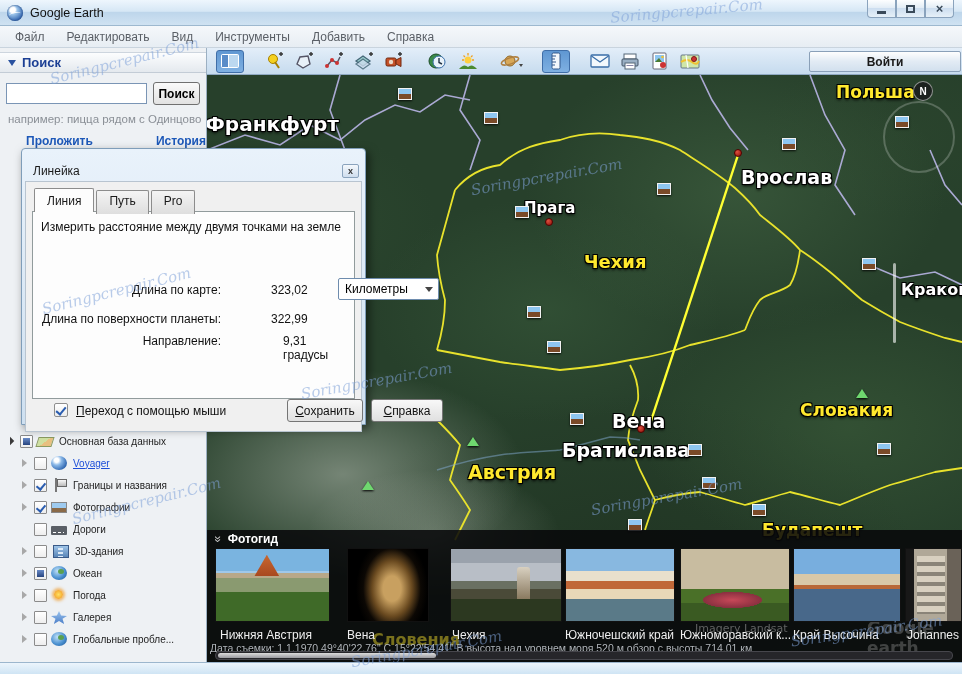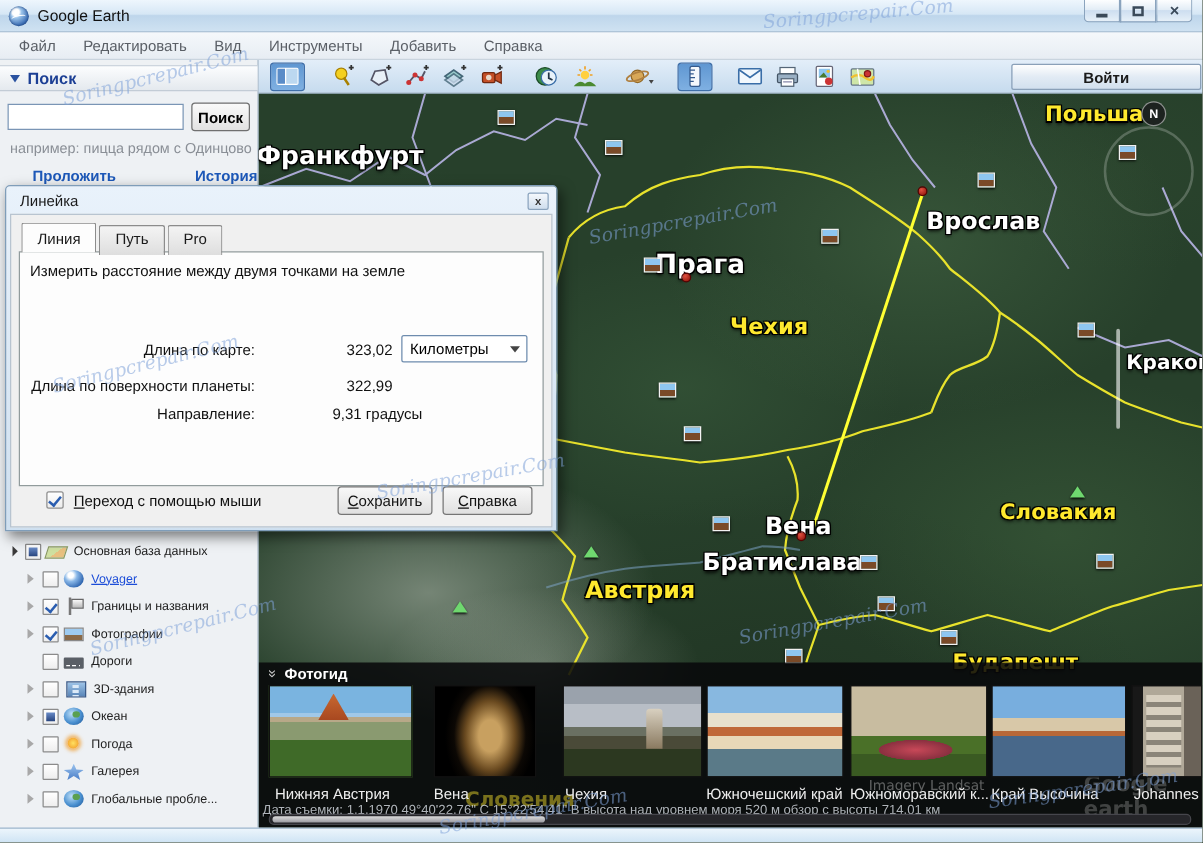--- a/index.html
+++ b/index.html
@@ -173,39 +173,39 @@
   .t4{ background:linear-gradient(180deg,#88b8e0 0 30%,#e8e0cc 30% 45%,#c06838 45% 55%,#e8d8b8 55% 70%,#5a7a88 70% 100%); }
   .t5{ background:linear-gradient(180deg,#c8bca0 0 55%,#4a7028 55% 75%,#3a5a22 75% 100%); }
   .t5::after{content:"";position:absolute;left:20%;top:60%;width:55%;height:22%;
        background:radial-gradient(ellipse,#c84858,#8a3040 70%,transparent 72%);}
   .t6{ background:linear-gradient(180deg,#78aede 0 35%,#d8c8a8 35% 50%,#b86838 50% 55%,#48688a 55% 100%); }
   .t7{ background:linear-gradient(90deg,#181818 0 15%,#b0a898 15% 75%,#6a6258 75% 100%); }
   .t7::after{content:"";position:absolute;left:20%;top:10%;width:50%;height:80%;
        background:repeating-linear-gradient(180deg,#d8d0c0 0 6px,#8a8478 6px 10px);}
 
   
-  .dialog { position:absolute; left:4px; top:148px; width:442px; height:277px; z-index:8;
+  .dialog { position:absolute; left:21px; top:148px; width:345px; height:277px; z-index:8;
     background:linear-gradient(180deg,#e9f2fb,#cfe0f0); border:1px solid #7f9db9; border-radius:4px 4px 0 0;
-    box-shadow:3px 4px 10px rgba(0,0,0,.5); padding:2px 3px 3px 3px; }
+    box-shadow:3px 4px 10px rgba(0,0,0,.5); padding:12px 3px 3px 3px; }
   .dlg-titlebar { height:20px; display:flex; align-items:center; }
   .dlg-title { font-size:12px; color:#1a1a1a; padding-left:8px; }
   .dlg-close { margin-left:auto; margin-right:3px; width:17px; height:14px;
     background:linear-gradient(180deg,#f4f8fc,#cfdeee); border:1px solid #8aa3bd; border-radius:2px;
     font-size:9px; font-weight:bold; color:#333; display:flex; align-items:center; justify-content:center; }
   .dlg-body { position:relative; height:251px; background:#f0f0f0; border:1px solid #b8c4d0; padding:6px 6px 0 6px; }
   .tabs { display:flex; position:relative; z-index:2; padding-left:2px; }
   .tab { font-size:12px; color:#1a1a1a; padding:3px 12px 4px 12px; border:1px solid #8c8c8c;
     border-bottom:none; border-radius:2px 2px 0 0; background:linear-gradient(180deg,#f4f4f4,#dedede);
     margin-right:2px; position:relative; top:2px; }
   .tab.active { background:#fdfdfd; top:0; padding-top:5px; z-index:3; }
   .dlg-content { position:relative; height:188px; background:#fdfdfd; border:1px solid #919b9c; margin-top:-1px; }
   .dlg-desc { font-size:12px; color:#111; padding:8px 0 0 8px; }
   .meas-row { position:absolute; font-size:12px; color:#111; }
   .meas-label { position:absolute; text-align:right; width:180px; }
-  .meas-value { position:absolute; text-align:right; width:60px; }
+  .meas-value { position:absolute; text-align:left; width:60px; }
   .combo { position:absolute; left:305px; top:66px; width:101px; height:22px; background:#fff;
     border:1px solid #6e8cae; border-radius:2px; font-size:12px; display:flex; align-items:center; }
   .combo-text { padding-left:6px; }
   .combo-arrow { margin-left:auto; margin-right:5px; width:0; height:0;
     border-left:4px solid transparent; border-right:4px solid transparent; border-top:5px solid #444; }
   .dlg-bottom { position:absolute; left:6px; right:6px; bottom:8px; height:24px; }
   .dlg-cb { position:absolute; left:22px; top:4px; width:14px; height:14px; border:1px solid #8e8e8e;
     background:linear-gradient(180deg,#fff,#ececec); border-radius:2px; }
   .dlg-cb::after { content:""; position:absolute; left:3px; top:1px; width:4px; height:8px;
     border-right:2px solid #2a5db0; border-bottom:2px solid #2a5db0; transform:rotate(40deg); }
@@ -497,21 +497,21 @@
       </g>
 
       <path d="M230,395 C252,388 272,383 293,380 C313,377 333,377 353,375 C370,371 387,366 403,362 C413,362 423,363 433,365" fill="none" stroke="rgba(130,170,210,0.5)" stroke-width="1.6"></path>
 
       <line x1="531" y1="80" x2="442" y2="352" stroke="#ffff33" stroke-width="2.4"></line>
     </svg>
 
     <span class="map-label lab-city" style="left:-2px;top:37px;font-size:20px;">Франкфурт</span>
     <span class="map-label lab-country" style="left:629px;top:7px;font-size:17px;">Польша</span>
     <span class="map-label lab-city" style="left:534px;top:71px;font-size:19px;margin-top:20px;">Врослав</span>
-    <span class="map-label lab-city" style="left:317px;top:124px;font-size:21px;">Прага</span>
+    <span class="map-label lab-city" style="left:317px;top:124px;font-size:15px;">Прага</span>
     <span class="map-label lab-country" style="left:377px;top:176px;font-size:18px;">Чехия</span>
     <span class="map-label lab-city" style="left:694px;top:205px;font-size:16px;">Краков</span>
     <span class="map-label lab-city" style="left:405px;top:335px;font-size:19px;">Вена</span>
     <span class="map-label lab-city" style="left:355px;top:364px;font-size:19px;">Братислава</span>
     <span class="map-label lab-country" style="left:593px;top:325px;font-size:17px;">Словакия</span>
     <span class="map-label lab-country" style="left:261px;top:386px;font-size:19px;">Австрия</span>
     <span class="map-label lab-country" style="left:555px;top:445px;font-size:17px;">Будапешт</span>
 
     <span class="photo-pin" style="left:191px;top:13px"></span>
     <span class="photo-pin" style="left:277px;top:37px"></span>

